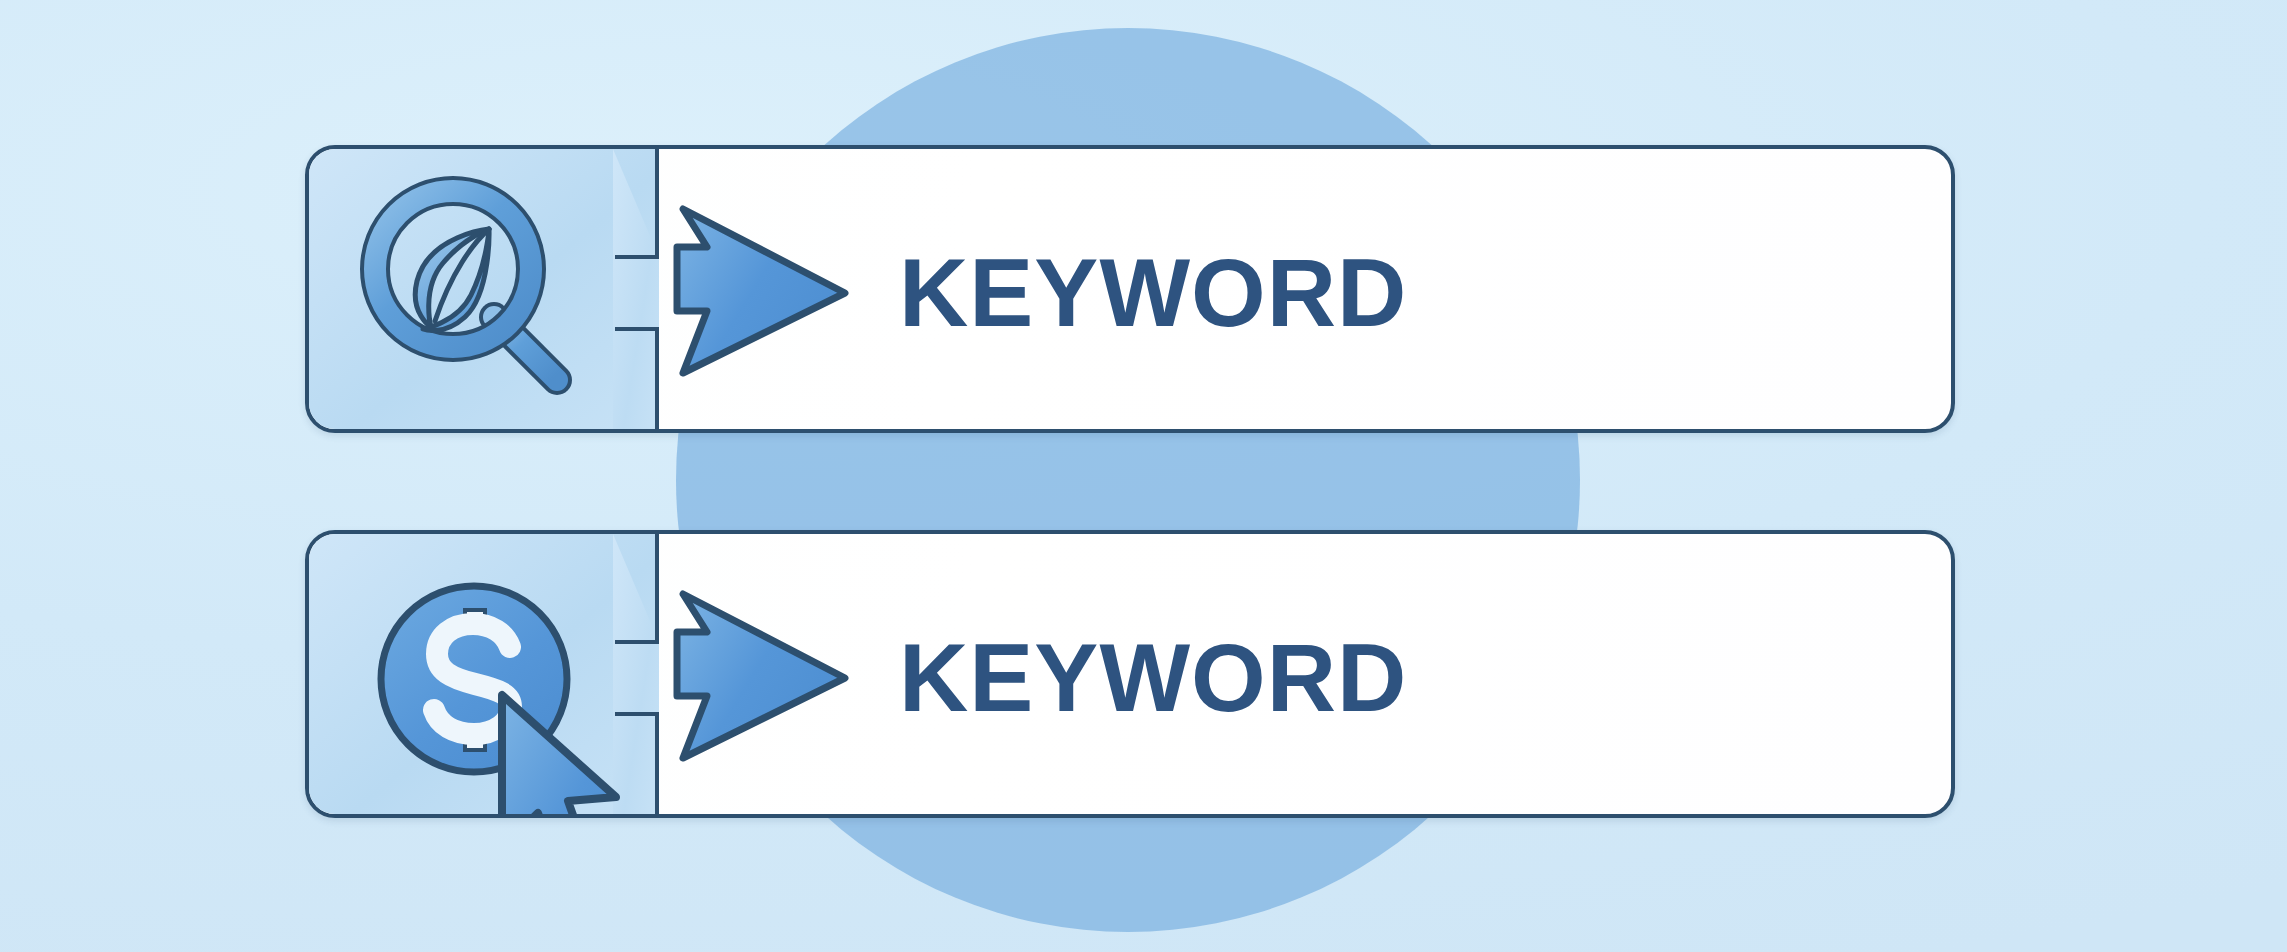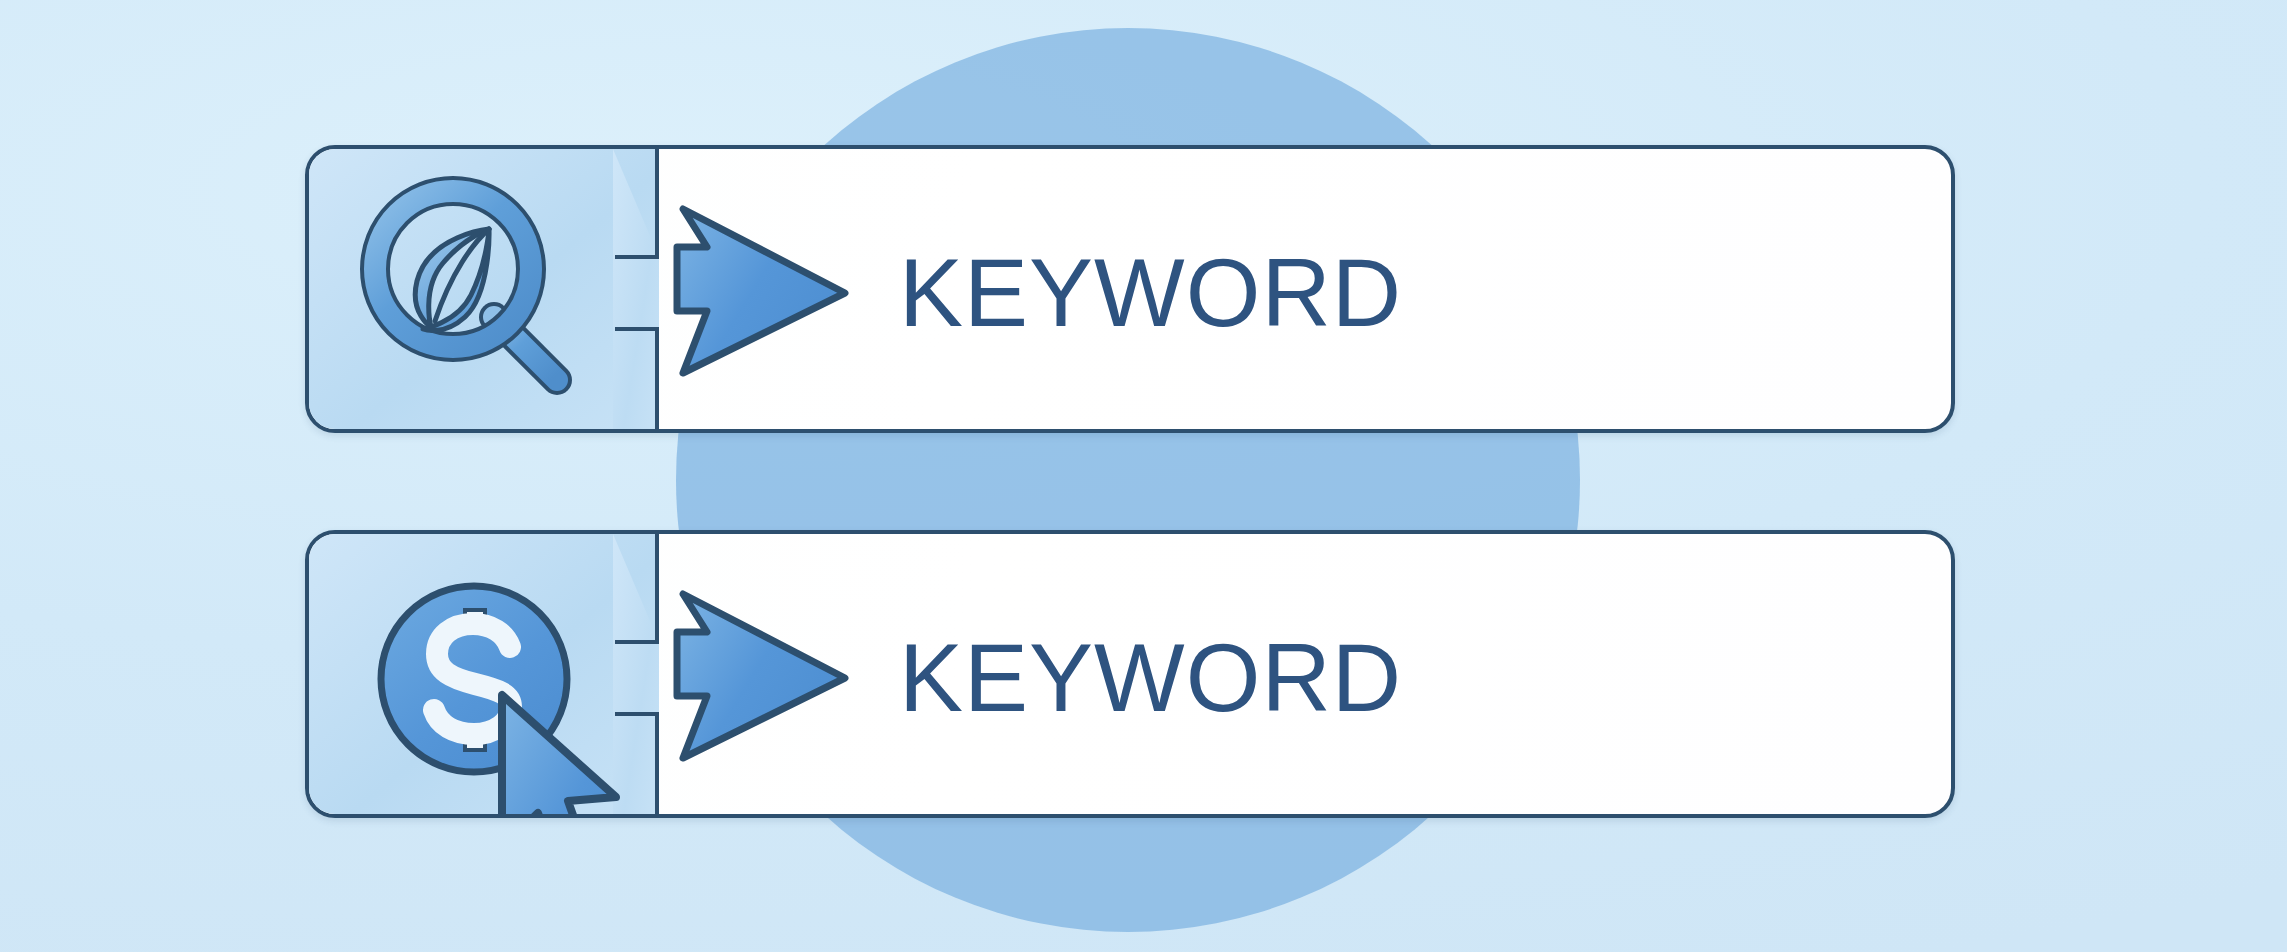--- a/index.html
+++ b/index.html
@@ -42,21 +42,21 @@
   .card-left {
     position: absolute;
     left: 0;
     top: 0;
     bottom: 0;
     background: linear-gradient(140deg, #cfe6f8 0%, #b9daf2 55%, #c7e2f6 100%);
   }
 
   .keyword-label {
     position: absolute;
-    font-weight: normal;
+    font-weight: bold;
     letter-spacing: 1px;
     color: #2e5380;
     white-space: nowrap;
     text-shadow: 0 1px 1px rgba(255,255,255,0.55);
   }
 
   .arrow-svg, .icon-svg, .notch-svg {
     position: absolute;
     overflow: visible;
   }

